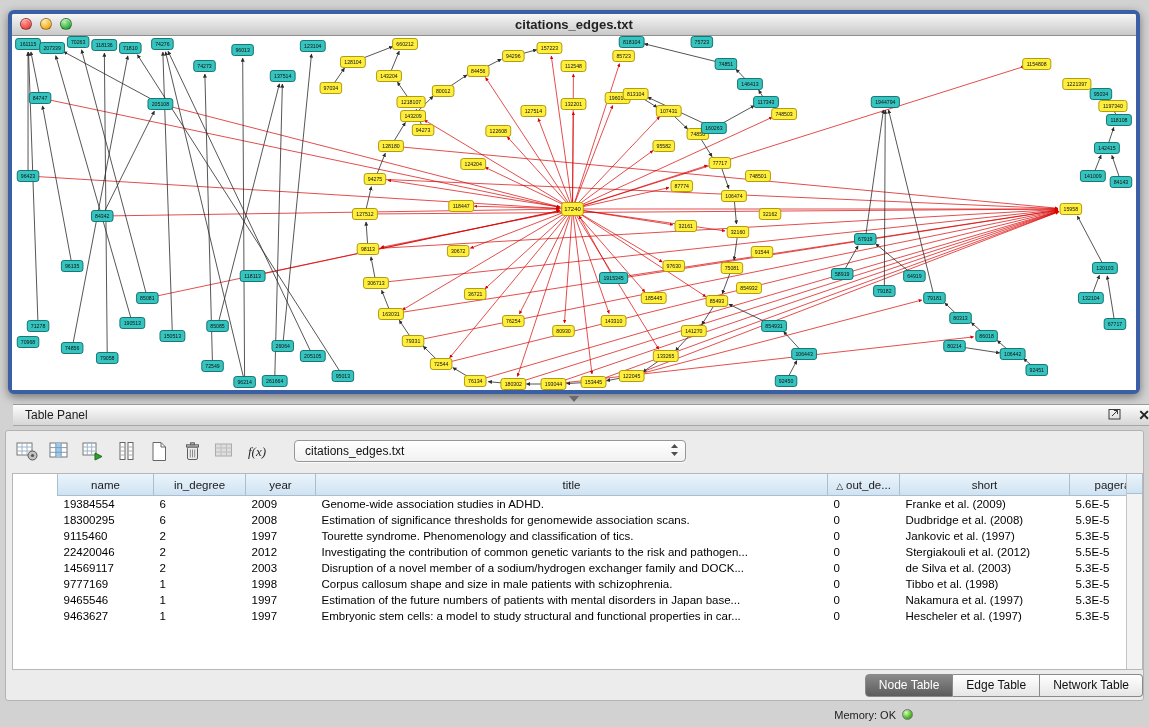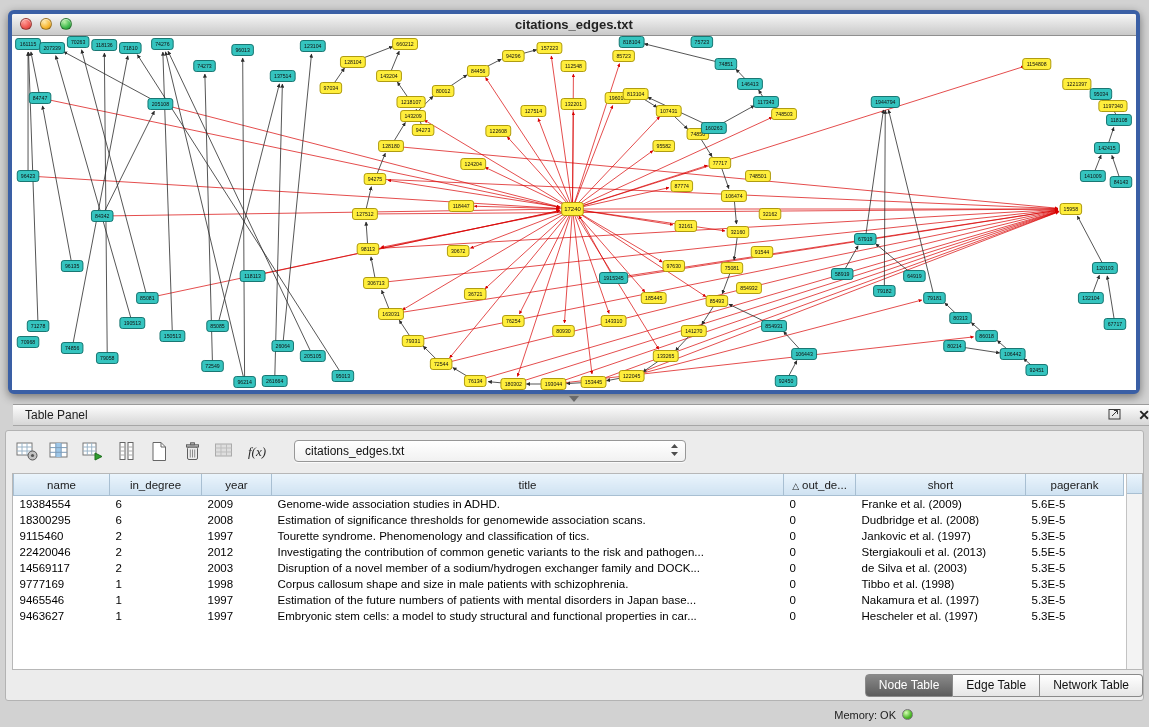--- a/index.html
+++ b/index.html
@@ -42,21 +42,21 @@
     background:#ececec;border:1px solid #b3b3b3;border-radius:3px;display:flex;flex-direction:column;
   }
   .toolbar{height:36px;flex:0 0 36px;display:flex;align-items:center;padding:2px 8px 0 8px;gap:7px;}
   .tool-btn{width:26px;height:25px;display:flex;align-items:center;justify-content:center;border-radius:3px;cursor:pointer;}
   .combo{
     margin-left:16px;width:392px;height:22px;background:linear-gradient(#ffffff,#f1f1f1);
     border:1px solid #979797;border-radius:4px;display:flex;align-items:center;
     padding:0 6px 0 10px;font-size:12px;justify-content:space-between;box-sizing:border-box;cursor:pointer;
     box-shadow:0 1px 1px rgba(255,255,255,.8);
   }
-  .tablewrap{flex:1;margin:4px 0 0 6px;background:#fff;border:1px solid #b7b7b7;position:relative;overflow:hidden;}
+  .tablewrap{flex:1;margin:4px 0 0 6px;background:#fff;border:1px solid #b7b7b7;position:relative;overflow:hidden;padding-left:44px;}
   table.dtable{border-collapse:collapse;table-layout:fixed;width:1110px;font-size:11.5px;}
   table.dtable th{
     height:19px;background:linear-gradient(#eaf4fc,#cfe2f1);
     border:1px solid #a8bfd2;border-top:none;font-weight:normal;font-size:11.5px;color:#1a1a1a;
     overflow:hidden;white-space:nowrap;cursor:pointer;
   }
   table.dtable td{height:16px;padding:0 6px;white-space:nowrap;overflow:hidden;font-size:11.5px;color:#000;}
   .sort-tri{font-size:9px;margin-right:3px;}
   .vscroll{position:absolute;right:0;top:0;bottom:0;width:15px;background:#f3f3f3;border-left:1px solid #c3c3c3;}
   .vscroll .cap{height:19px;background:linear-gradient(#eaf4fc,#cfe2f1);border-bottom:1px solid #a8bfd2;}
@@ -858,21 +858,21 @@
             <td>0</td>
             <td>Jankovic et al. (1997)</td>
             <td>5.3E-5</td>
           </tr>
           <tr>
             <td>22420046</td>
             <td>2</td>
             <td>2012</td>
             <td>Investigating the contribution of common genetic variants to the risk and pathogen...</td>
             <td>0</td>
-            <td>Stergiakouli et al. (2013)</td>
+            <td>Stergiakouli et al. (2012)</td>
             <td>5.5E-5</td>
           </tr>
           <tr>
             <td>14569117</td>
             <td>2</td>
             <td>2003</td>
             <td>Disruption of a novel member of a sodium/hydrogen exchanger family and DOCK...</td>
             <td>0</td>
             <td>de Silva et al. (2003)</td>
             <td>5.3E-5</td>

